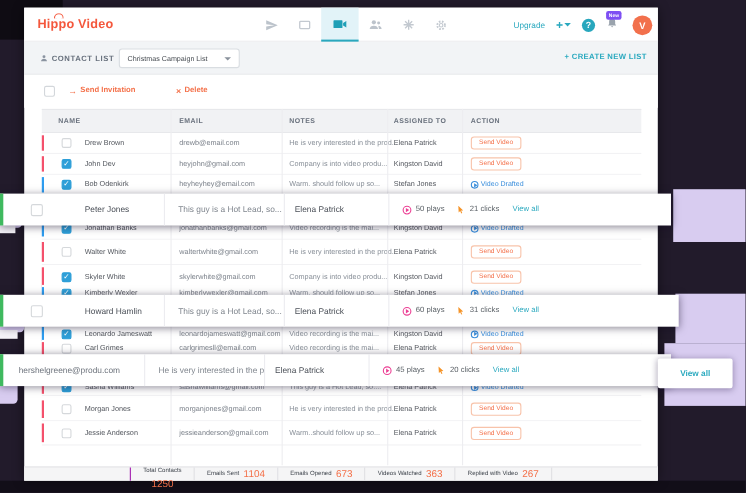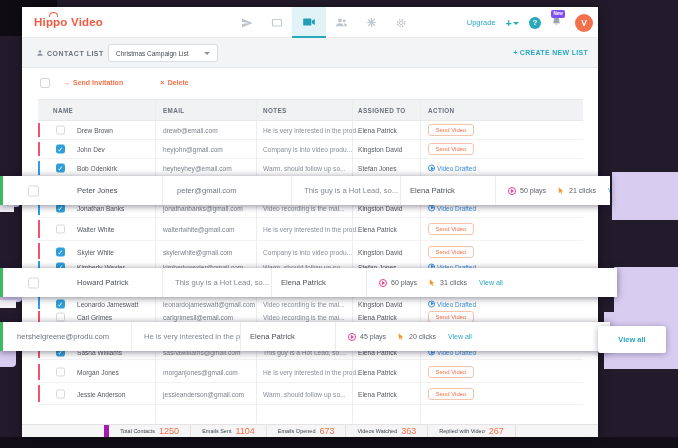--- a/index.html
+++ b/index.html
@@ -55,21 +55,21 @@
   .cell{position:absolute;top:50%;transform:translateY(-50%);font-size:6.6px;white-space:nowrap;}
   .c-name{left:39px;color:#54585f;} .c-email{left:125px;color:#7c828b;} .c-notes{left:225px;color:#888f98;} .c-assigned{left:320px;color:#54585f;}
   .actbtn{position:absolute;left:390px;top:50%;transform:translateY(-50%);width:46px;height:12px;border:1px solid #f8c3aa;border-radius:3px;color:#f4714a;font-size:6px;display:flex;align-items:center;justify-content:center;background:#fff;}
   .drafted{position:absolute;left:390px;top:50%;transform:translateY(-50%);font-size:6.4px;color:#3b8fdc;display:flex;align-items:center;gap:2px;white-space:nowrap;}
   .pc{width:7px;height:7px;border:1px solid #3b8fdc;border-radius:50%;display:inline-flex;align-items:center;justify-content:center;}
   .pc::after{content:"";border-left:3px solid #3b8fdc;border-top:2px solid transparent;border-bottom:2px solid transparent;margin-left:1px;}
 
   
   .overlay-row{position:absolute;left:0;height:29px;background:#fff;border-left:3px solid #3fb95f;box-shadow:0 1px 7px rgba(15,8,35,.5);display:flex;z-index:10;}
   .o-cell{height:100%;display:flex;align-items:center;border-right:1px solid #ececf0;font-size:7.6px;color:#4b5058;white-space:nowrap;overflow:hidden;}
-  .o-name{width:160px;padding-left:74px;position:relative;}
+  .o-name{width:147px;padding-left:74px;position:relative;}
   .ocb{position:absolute;left:25px;top:50%;transform:translateY(-50%);width:11px;height:11px;border:1px solid #d5d8db;border-radius:2px;background:#fff;}
   .o-email{width:129px;padding-left:14px;color:#6e747d;}
   .o-notes{width:109px;padding-left:12px;color:#81878f;}
   .o-assigned{width:95px;padding-left:9px;}
   .o-stats{flex:1;border-right:none;padding-left:12px;gap:4px;color:#5a6066;font-size:7px;}
   .plays-ic{width:8px;height:8px;border:1.3px solid #ec3f94;border-radius:50%;display:inline-flex;align-items:center;justify-content:center;flex:none;}
   .plays-ic::after{content:"";border-left:3px solid #ec3f94;border-top:2px solid transparent;border-bottom:2px solid transparent;margin-left:1px;}
   .clicks-ic{flex:none;display:inline-flex;margin-left:6px;}
   .viewall{color:#2aa9bf;font-size:7px;margin-left:8px;}
 
@@ -85,21 +85,21 @@
   .white-sliver{position:absolute;background:#f5f3f8;z-index:3;}
   .ws1{left:-6px;top:205px;width:20px;height:7px;}
   .ws2{left:-6px;top:300px;width:22px;height:8px;}
   .handle-frag{position:absolute;left:10px;top:333px;width:9px;height:8px;background:#241e2c;border:1px solid #3a3344;z-index:3;}
 
   .tooltip-viewall{position:absolute;left:598px;top:326px;width:68px;height:27px;background:#fff;border-radius:2px;box-shadow:0 1px 6px rgba(30,15,60,.35);display:flex;align-items:center;justify-content:center;z-index:12;font-size:7.5px;color:#2aa9bf;font-weight:bold;}
 
   
   .footer{position:absolute;left:0;bottom:0;width:576px;height:13px;background:#f5f5f6;border-top:1px solid #e3e3e6;display:flex;align-items:center;justify-content:center;}
   .fstat{display:flex;align-items:center;gap:4px;padding:0 11px;border-right:1px solid #e0e0e4;height:100%;}
-  .fstat:first-child{border-left:5px solid #a21caf;}
+  .fstat:first-child{border-left:1px solid #a21caf;flex-direction:column;}
   .fstat .fl{font-size:5.5px;color:#3d434b;}
   .fstat .fv{font-size:9px;color:#f4714a;}
   svg{display:block;}
 </style>
 </head>
 <body>
 
 <div class="stage">
   <div class="dark-corner"></div>
 
@@ -341,40 +341,39 @@
           <span class="fv">267</span>
         </div>
     </div>
   </div>
 
   <div class="overlay-row" style="top:176px;width:610px">
     <div class="o-cell o-name">
         <span class="ocb"></span>
         <span>Peter Jones</span>
       </div>
-    <div class="o-cell o-email">peter@gmail.com</div>
     <div class="o-cell o-notes">This guy is a Hot Lead, so...</div>
     <div class="o-cell o-assigned">Elena Patrick</div>
     <div class="o-cell o-stats">
       <span class="plays-ic"></span>
       <span>50 plays</span>
       <span class="clicks-ic">
           <svg width="9" height="9" viewBox="0 0 24 24" fill="#f59327">
             <path d="M7 3l12 11-5.2.6 2.8 5.6-2.3 1.1-2.8-5.7-3.5 3.4z"></path>
           </svg>
         </span>
       <span>21 clicks</span>
       <span class="viewall">View all</span>
     </div>
   </div>
 
   <div class="overlay-row" style="top:268px;width:617px">
     <div class="o-cell o-name">
         <span class="ocb"></span>
-        <span>Howard Patrick</span>
+        <span>Howard Hamlin</span>
       </div>
     <div class="o-cell o-notes">This guy is a Hot Lead, so...</div>
     <div class="o-cell o-assigned">Elena Patrick</div>
     <div class="o-cell o-stats">
       <span class="plays-ic"></span>
       <span>60 plays</span>
       <span class="clicks-ic">
           <svg width="9" height="9" viewBox="0 0 24 24" fill="#f59327">
             <path d="M7 3l12 11-5.2.6 2.8 5.6-2.3 1.1-2.8-5.7-3.5 3.4z"></path>
           </svg>

